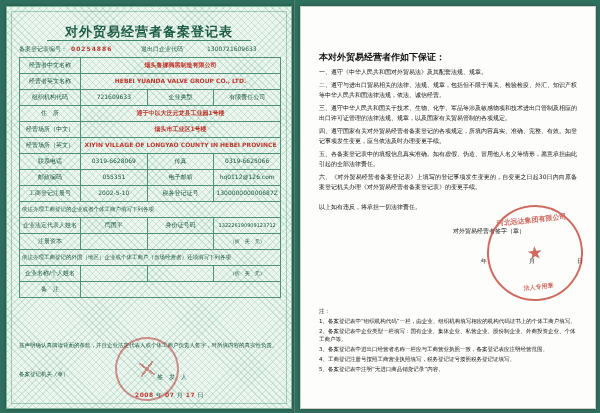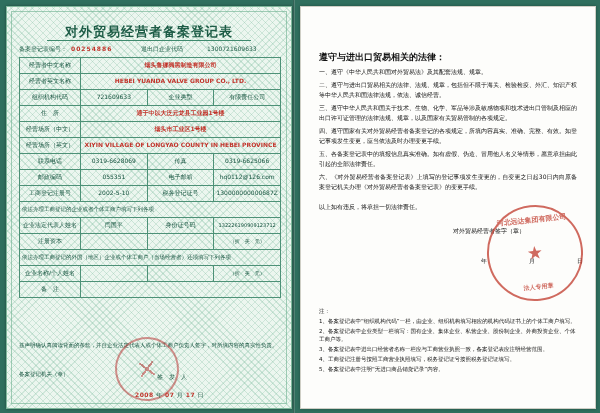--- a/index.html
+++ b/index.html
@@ -242,21 +242,21 @@
       <b>07</b>
       <span>月</span>
       <b>17</b>
       <span>日</span>
     </div>
   </div>
 
   <div class="fold"></div>
 
   <div class="sheet-right">
-    <div class="r-title">遵守与进出口贸易相关的法律：</div>
+    <div class="r-title">本对外贸易经营者作如下保证：</div>
 
     <div class="r-body">
       <p>一、遵守《中华人民共和国对外贸易法》及其配套法规、规章。</p>
       <p>二、遵守与进出口贸易相关的法律、法规、规章，包括但不限于海关、检验检疫、外汇、知识产权等中华人民共和国法律法规，依法、诚信经营。</p>
       <p>三、遵守中华人民共和国关于技术、生物、化学、军品等涉及敏感物项和技术进出口管制及相应的出口许可证管理的法律法规、规章，以及国家有关贸易管制的各项规定。</p>
       <p>四、遵守国家有关对外贸易经营者备案登记的各项规定，所填内容真实、准确、完整、有效。如登记事项发生变更，应当依法及时办理变更手续。</p>
       <p>五、各备案登记表中的填报信息真实准确。如有虚假、伪造、冒用他人名义等情形，愿意承担由此引起的全部法律责任。</p>
       <p>六、《对外贸易经营者备案登记表》上填写的登记事项发生变更的，自变更之日起30日内向原备案登记机关办理《对外贸易经营者备案登记表》的变更手续。</p>
     </div>
 

